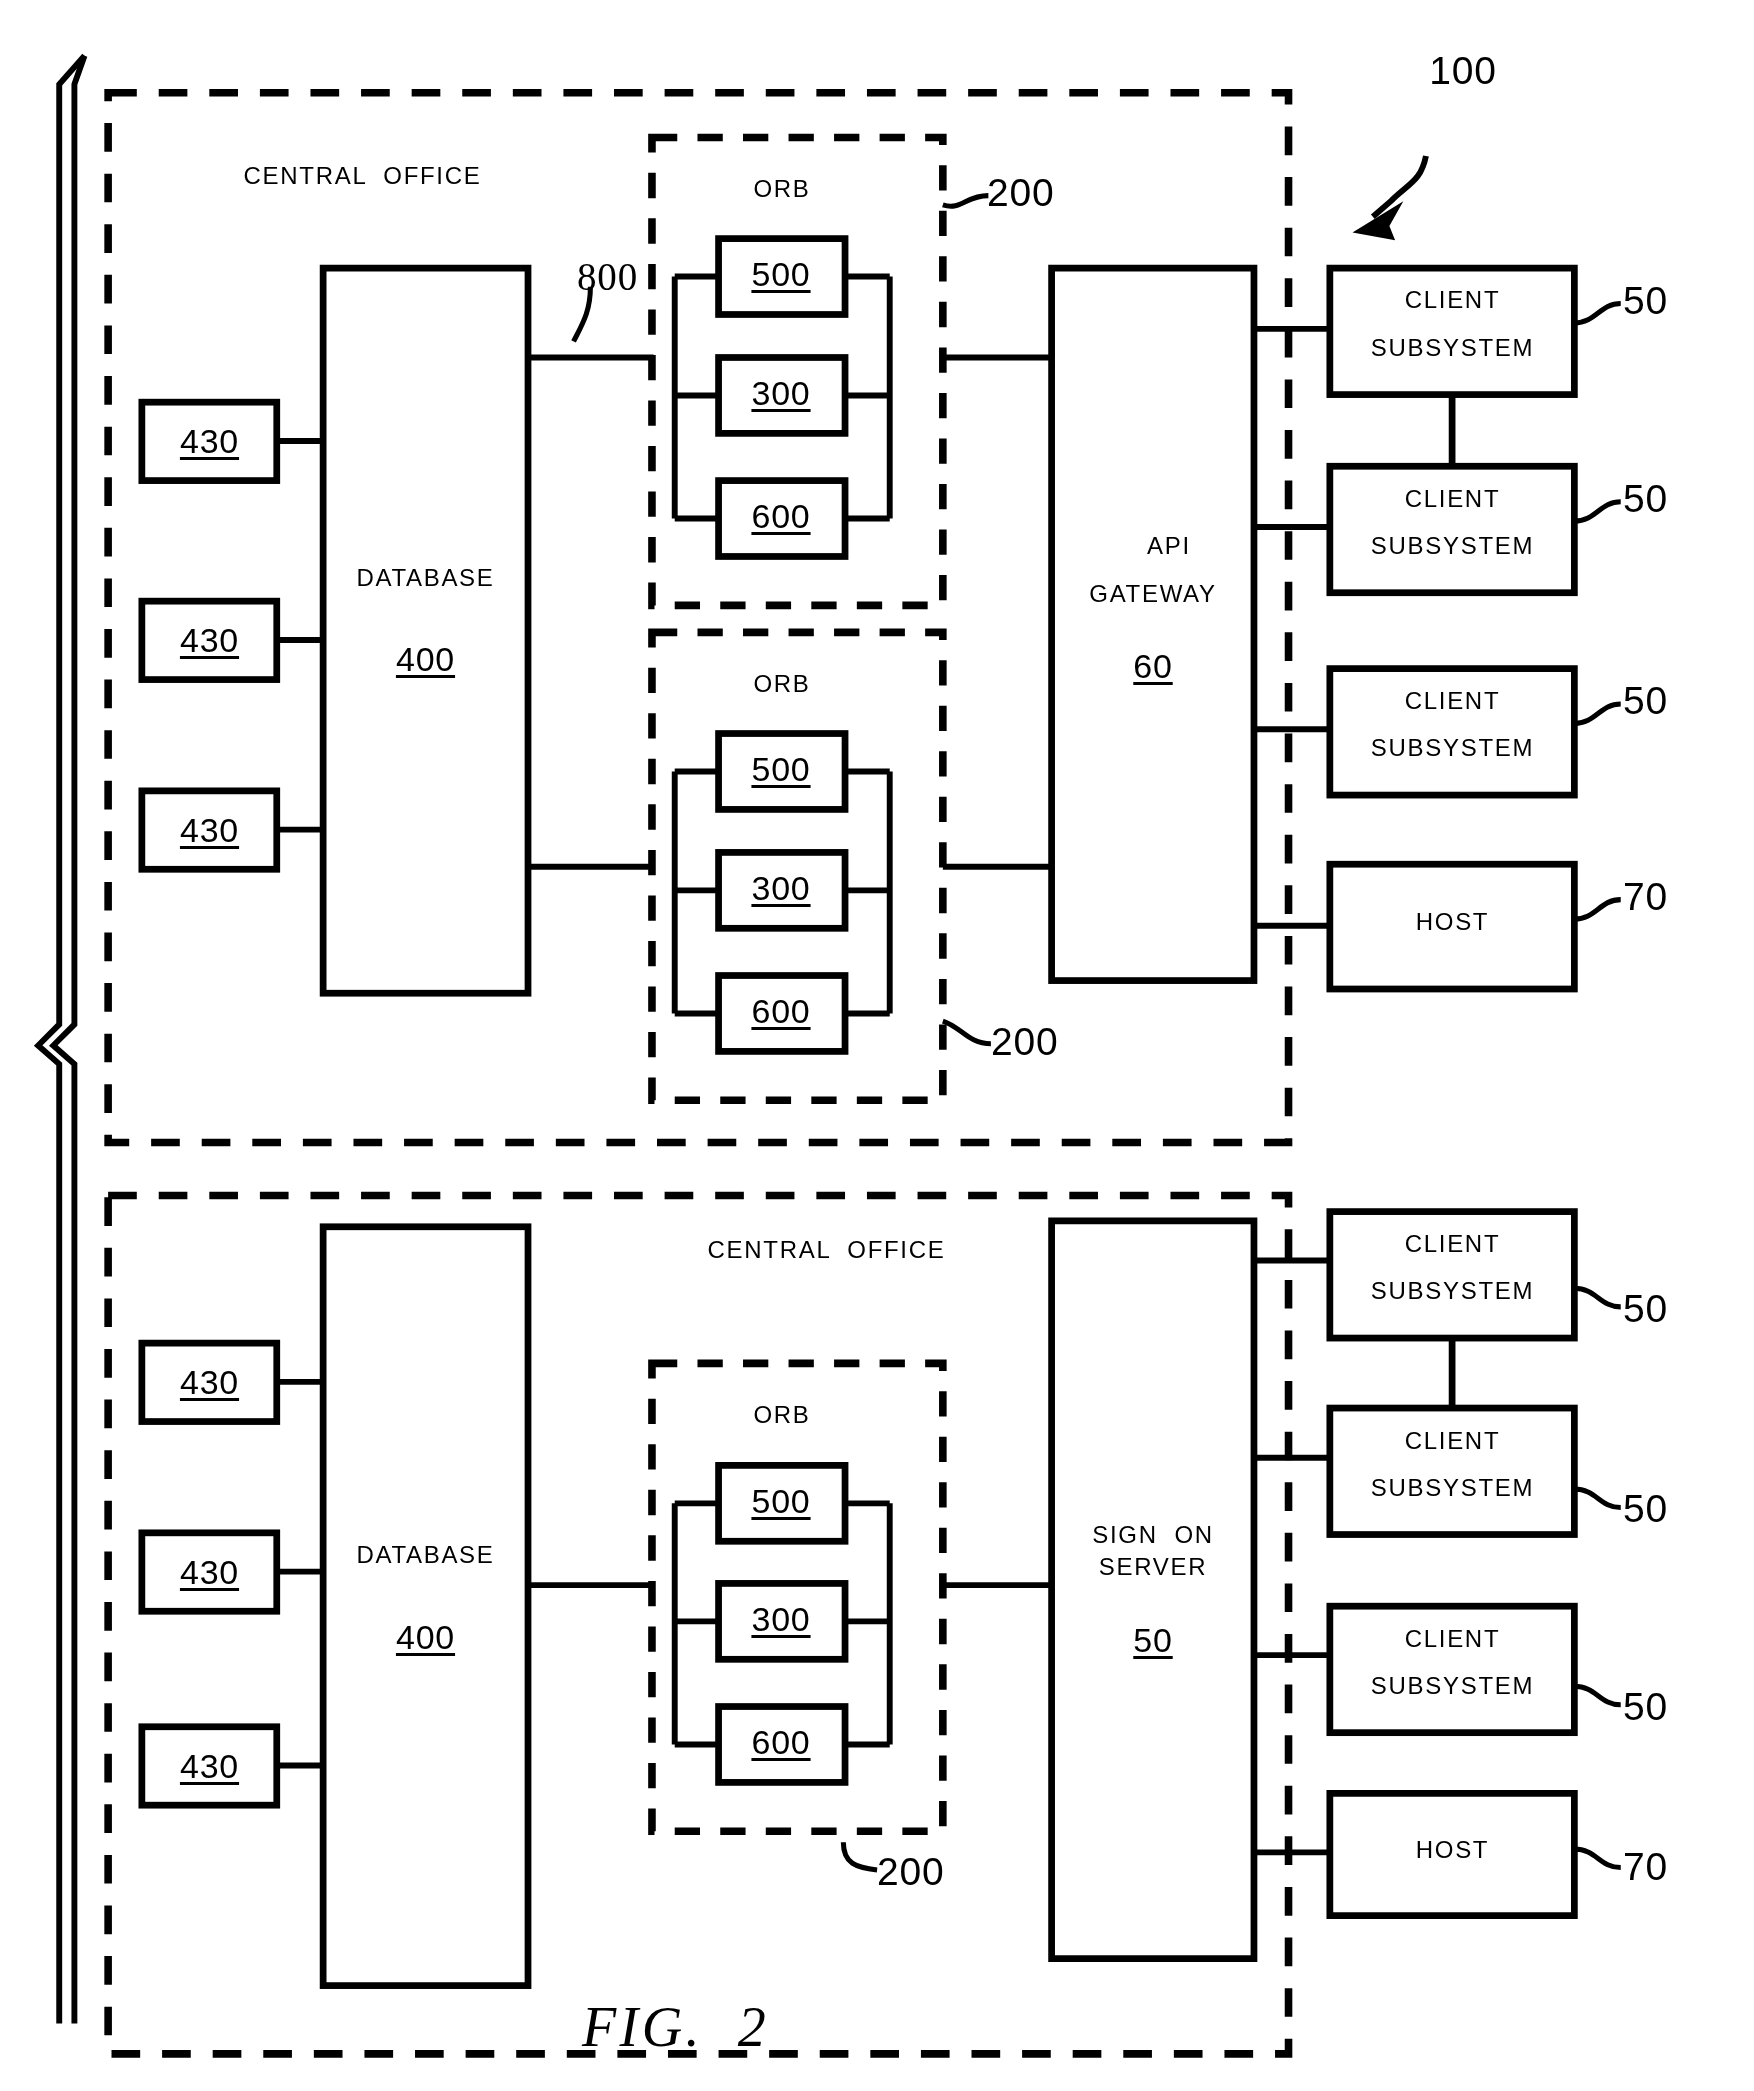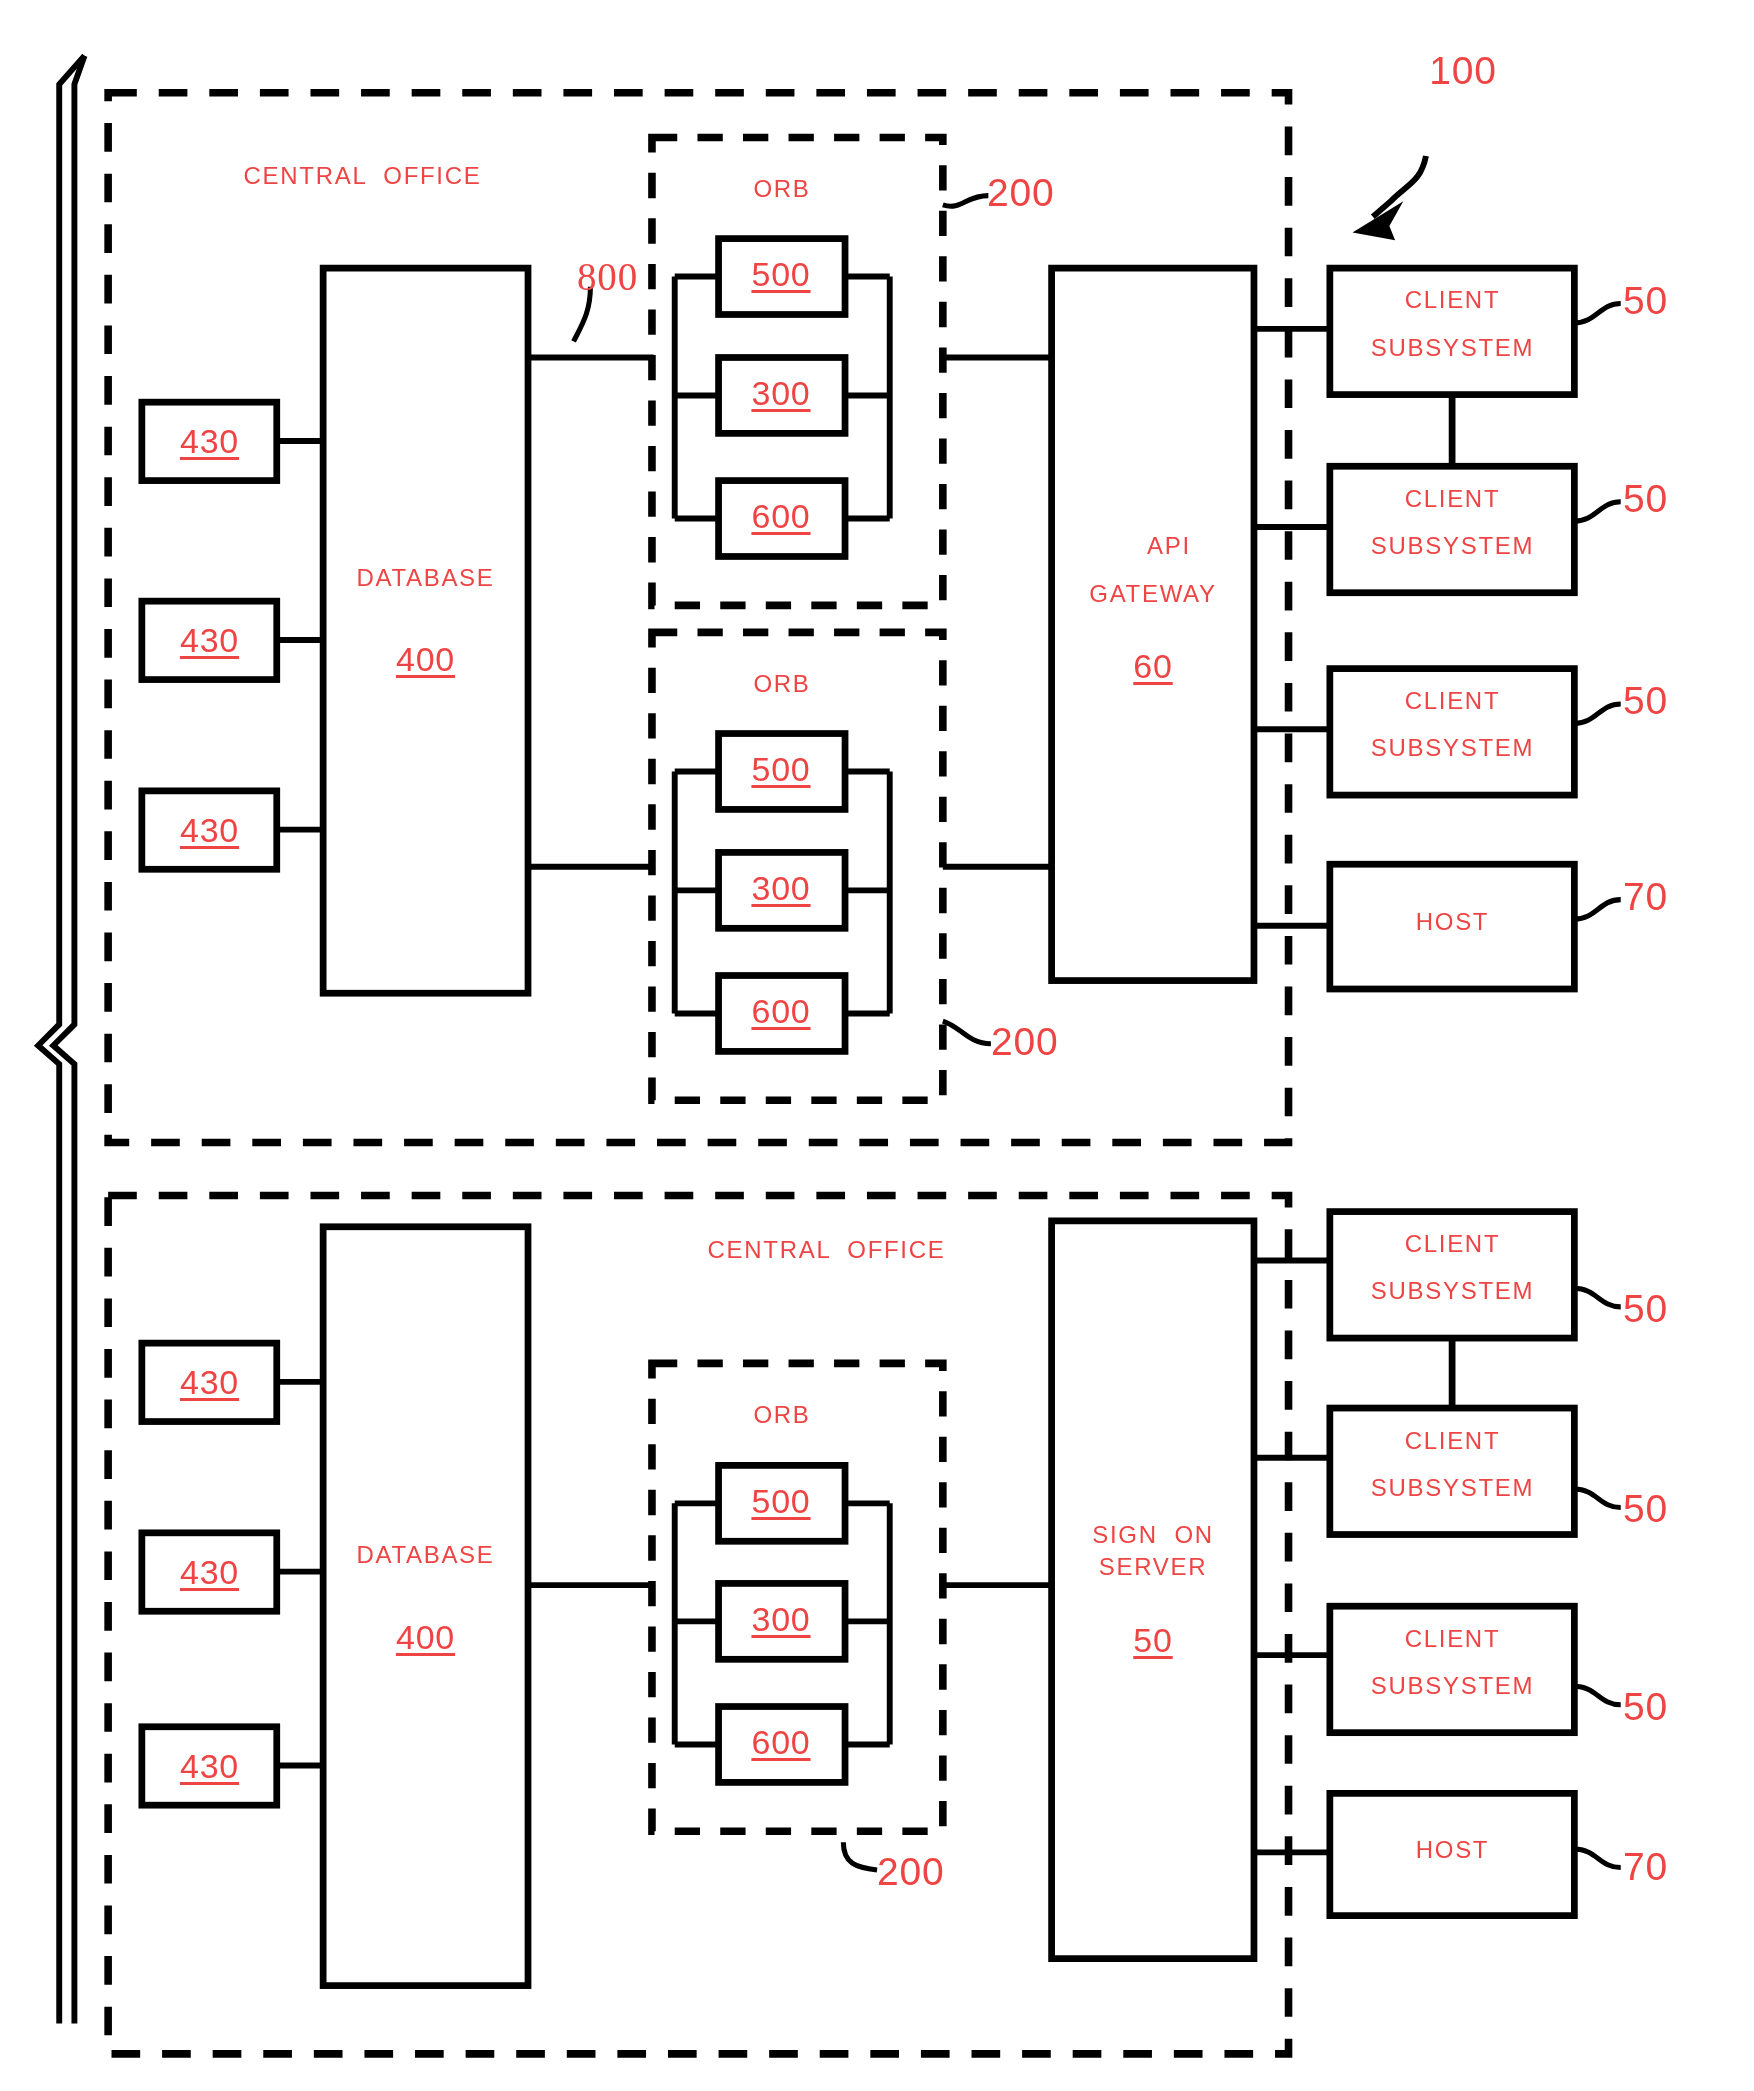--- a/index.html
+++ b/index.html
@@ -19,21 +19,21 @@
   }
   svg.layer {
     position: absolute;
     left: 0;
     top: 0;
     width: 1755px;
     height: 2091px;
   }
   .txt {
     position: absolute;
-    color: #ef4444;
+    color: #000000;
     font-family: "Liberation Sans", sans-serif;
     white-space: pre;
     line-height: 1.0;
     text-align: center;
   }
   .blocklabel {
     font-size: 24px;
     letter-spacing: 1.7px;
   }
   .reftext {
@@ -281,15 +281,16 @@
   <div class="txt blocklabel" style="left:1330px; top:1476px; width:245px;">SUBSYSTEM</div>
   <div class="txt reftext" style="left:1623px; top:1489px; width:101px; text-align:left;">50</div>
 
   <div class="txt blocklabel" style="left:1330px; top:1627px; width:245px;">CLIENT</div>
   <div class="txt blocklabel" style="left:1330px; top:1674px; width:245px;">SUBSYSTEM</div>
   <div class="txt reftext" style="left:1623px; top:1687px; width:101px; text-align:left;">50</div>
 
   <div class="txt blocklabel" style="left:1330px; top:1838px; width:245px;">HOST</div>
   <div class="txt reftext" style="left:1623px; top:1847px; width:101px; text-align:left;">70</div>
 
+  <div class="txt figlabel" style="left:582px; top:1999px; width:590px; text-align:left;">FIG.  2</div>
 
 </div>
 
 
 </body></html>

